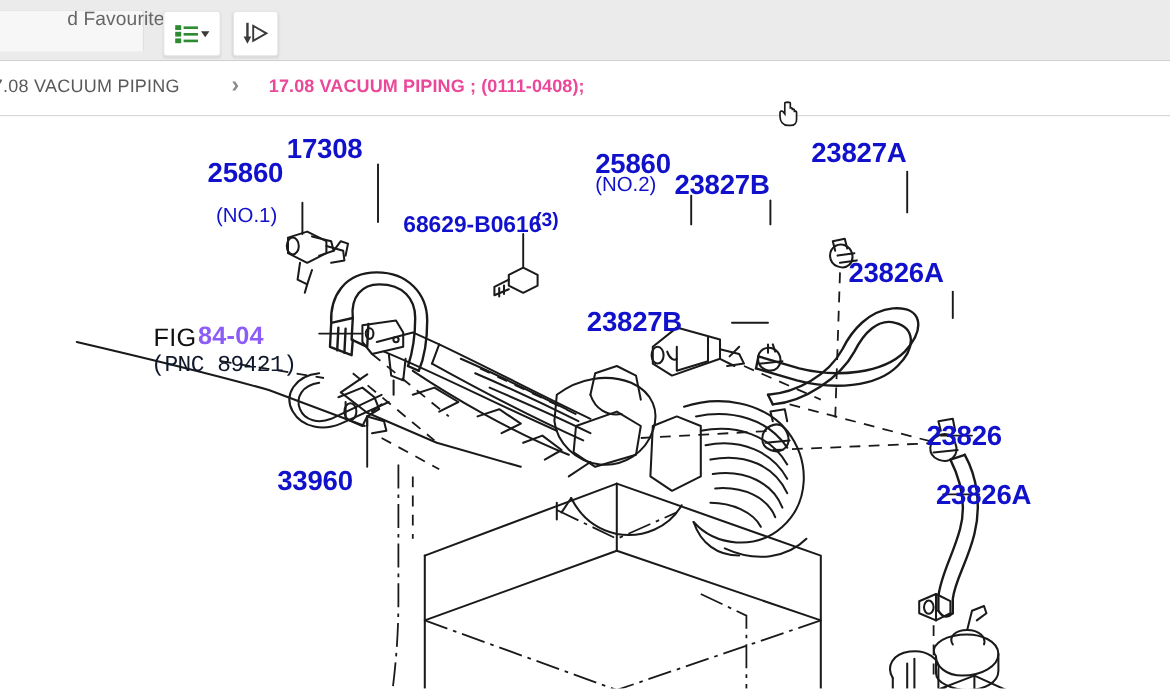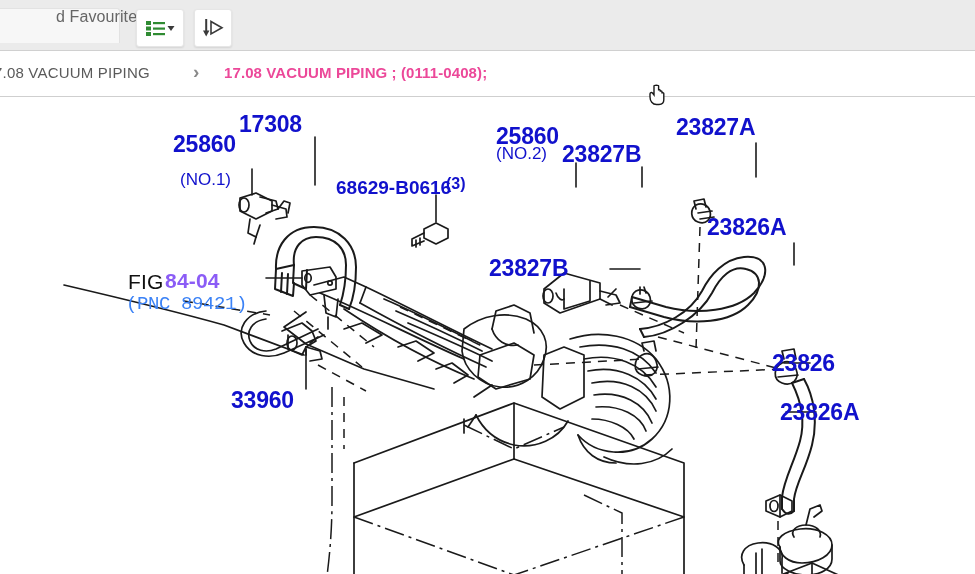--- a/index.html
+++ b/index.html
@@ -110,21 +110,21 @@
     color: #1111cc;
     font-size: 17px;
   }
   .lbl.refer {
     color: #111111;
     font-weight: 400;
     font-size: 21px;
     letter-spacing: .2px;
   }
   .lbl.pnc {
-    color: #3b82f6;
+    color: #0f172a;
     font-weight: 400;
     font-size: 19px;
     font-family: "Liberation Mono", monospace;
     letter-spacing: -.4px;
   }
 
   
   .cursor-hand {
     position: absolute;
     left: 648px; top: 84px;

